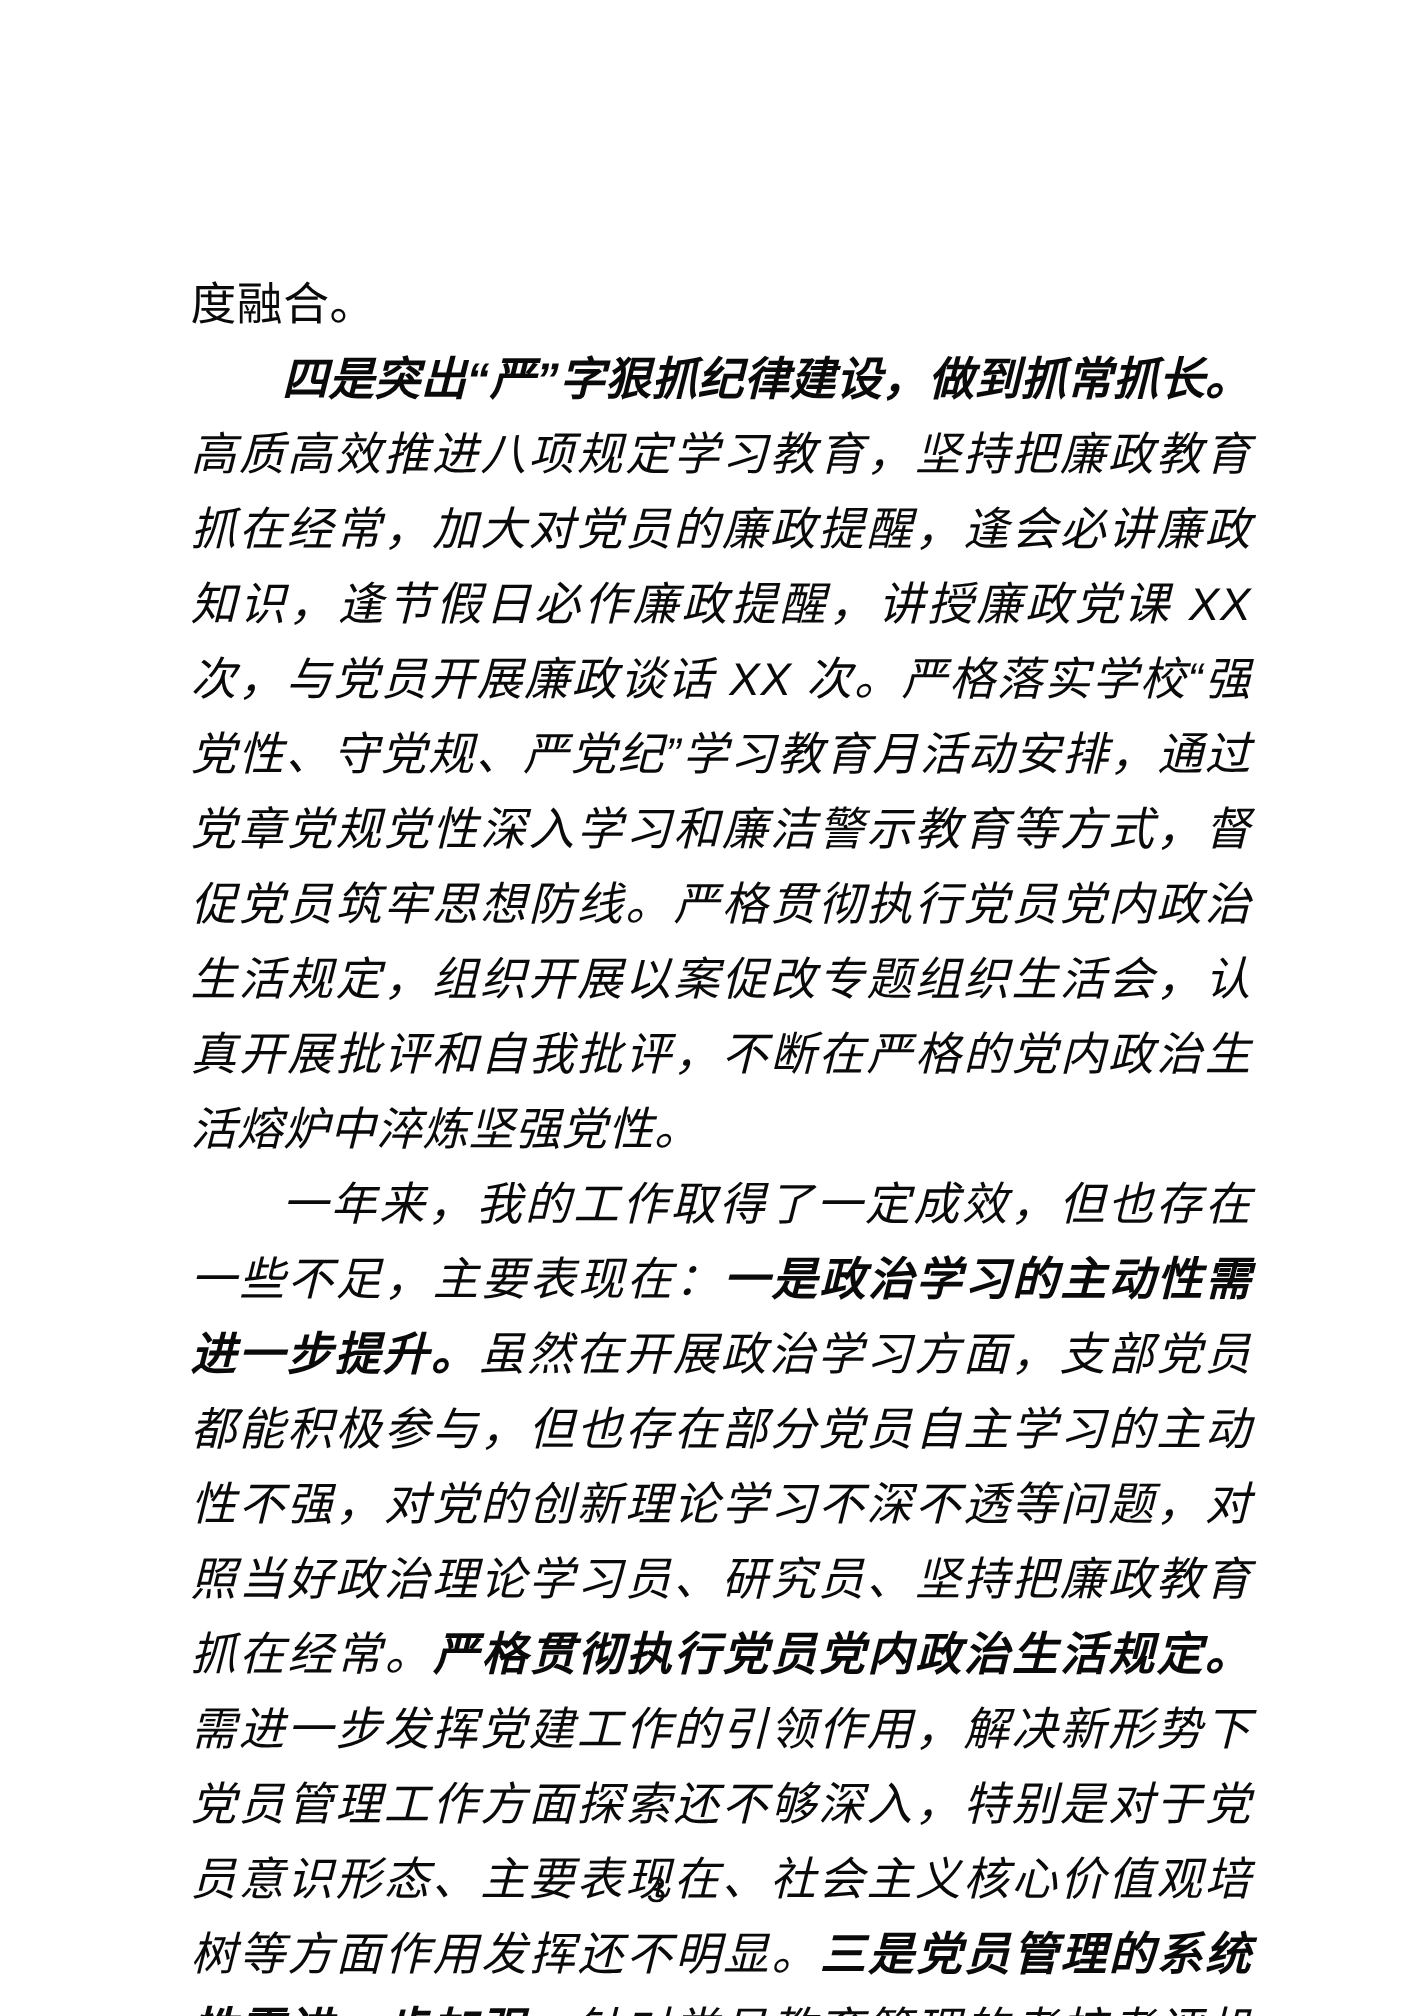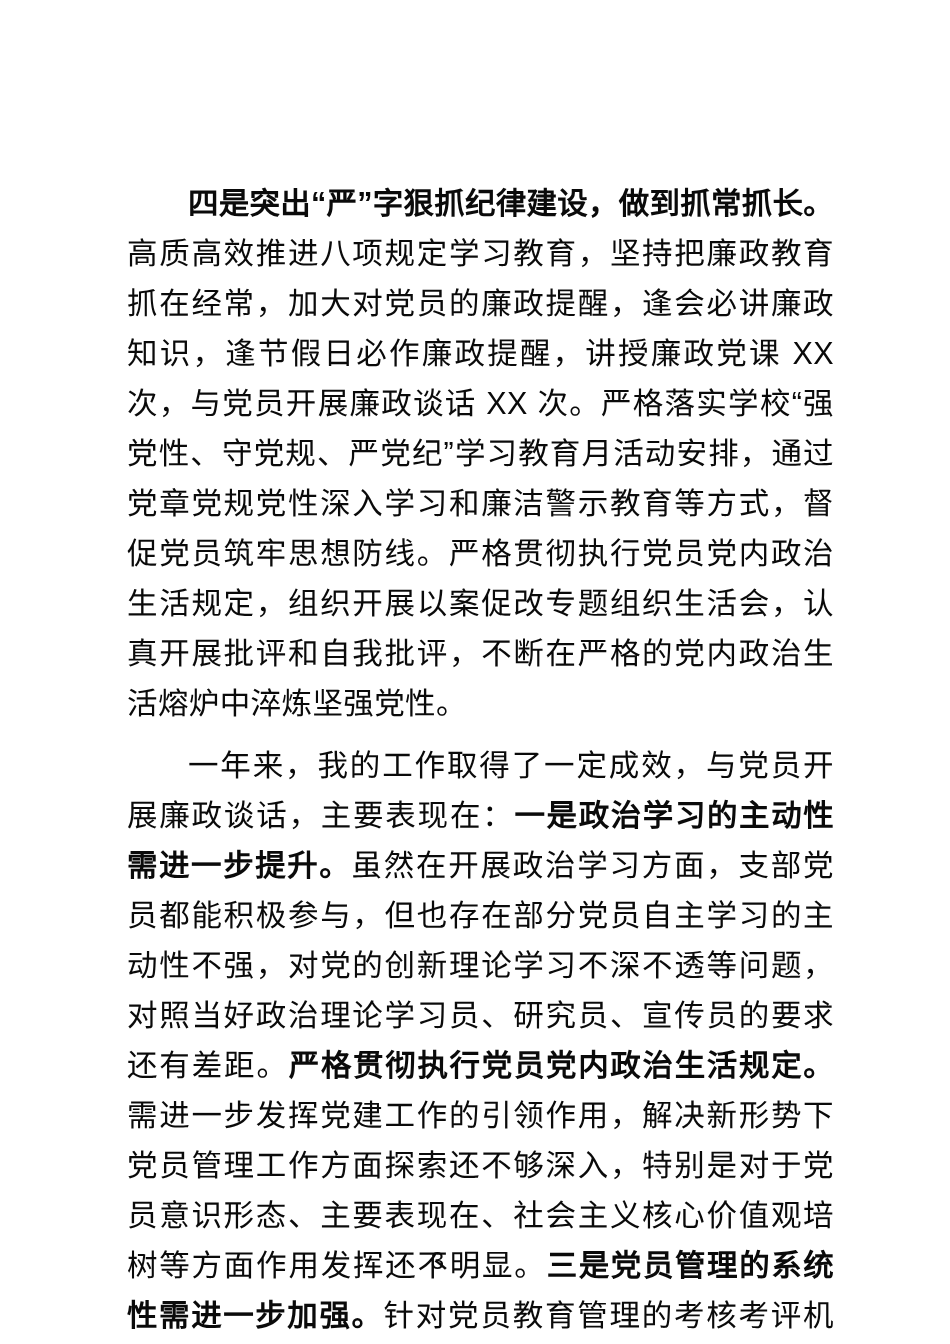--- a/index.html
+++ b/index.html
@@ -43,21 +43,22 @@
     letter-spacing: 0.4px;
     word-break: break-all;
     color: #0a0a0a;
   }
 
   .para.indent {
     text-indent: 61px;
   }
 
   .para + .para {
-    margin-top: 12px;
+    margin-top: 0;
+    font-style: italic;
   }
 
   b, .bold {
     font-weight: bold;
     letter-spacing: 0.2px;
   }
 
   .page-number {
     position: absolute;
     left: 0;
@@ -74,21 +75,22 @@
     display: inline-block;
     margin-left: -75px;
   }
 </style>
 </head>
 <body>
 
 <div class="page">
 
   <div class="content">
+      <div class="para"><span>度融合。</span></div>
       <div class="para indent"><b>四是突出“严”字狠抓纪律建设，做到抓常抓长。</b><span>高质高效推进八项规定学习教育，坚持把廉政教育抓在经常，加大对党员的廉政提醒，逢会必讲廉政知识，逢节假日必作廉政提醒，讲授廉政党课 XX 次，与党员开展廉政谈话 XX 次。严格落实学校“强党性、守党规、严党纪”学习教育月活动安排，通过党章党规党性深入学习和廉洁警示教育等方式，督促党员筑牢思想防线。严格贯彻执行党员党内政治生活规定，组织开展以案促改专题组织生活会，认真开展批评和自我批评，不断在严格的党内政治生活熔炉中淬炼坚强党性。</span></div>
-      <div class="para indent"><span>一年来，我的工作取得了一定成效，与党员开展廉政谈话，主要表现在：</span><b>一是政治学习的主动性需进一步提升。</b><span>虽然在开展政治学习方面，支部党员都能积极参与，但也存在部分党员自主学习的主动性不强，对党的创新理论学习不深不透等问题，对照当好政治理论学习员、研究员、宣传员的要求还有差距。</span><b>严格贯彻执行党员党内政治生活规定。</b><span>需进一步发挥党建工作的引领作用，解决新形势下党员管理工作方面探索还不够深入，特别是对于党员意识形态、主要表现在、社会主义核心价值观培树等方面作用发挥还不明显。</span><b>三是党员管理的系统性需进一步加强。</b><span>针对党员教育管理的考核考评机制还不够系统、</span></div>
+      <div class="para indent"><span>一年来，我的工作取得了一定成效，但也存在一些不足，主要表现在：</span><b>一是政治学习的主动性需进一步提升。</b><span>虽然在开展政治学习方面，支部党员都能积极参与，但也存在部分党员自主学习的主动性不强，对党的创新理论学习不深不透等问题，对照当好政治理论学习员、研究员、坚持把廉政教育抓在经常。</span><b>严格贯彻执行党员党内政治生活规定。</b><span>需进一步发挥党建工作的引领作用，解决新形势下党员管理工作方面探索还不够深入，特别是对于党员意识形态、主要表现在、社会主义核心价值观培树等方面作用发挥还不明显。</span><b>三是党员管理的系统性需进一步加强。</b><span>针对党员教育管理的考核考评机制还不够系统、</span></div>
     </div>
 
   <div class="page-number">
     <span>3</span>
   </div>
 
 </div>
 
 </body></html>

